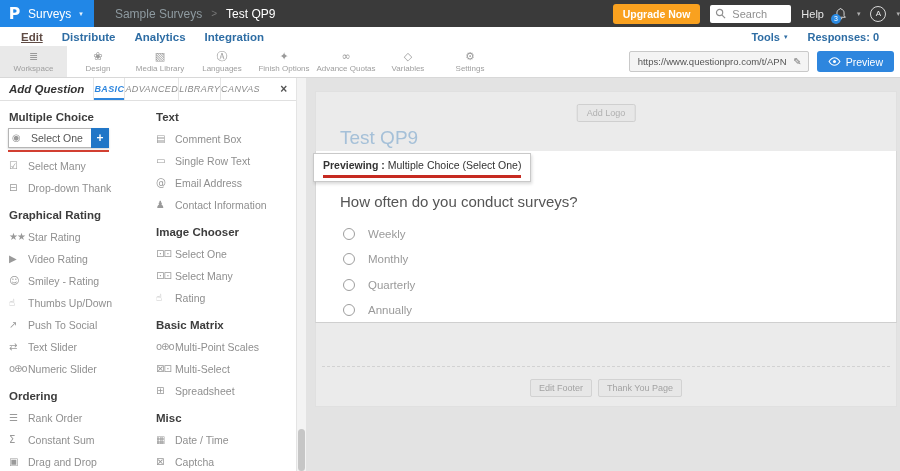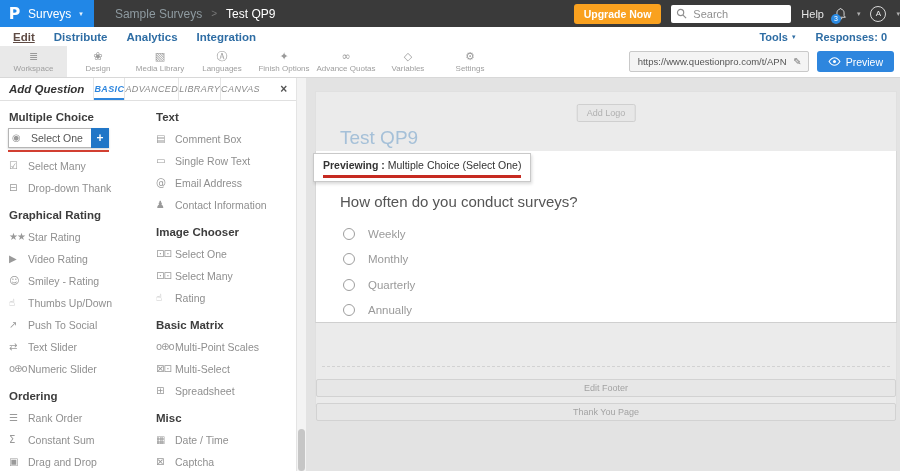--- a/index.html
+++ b/index.html
@@ -18,34 +18,34 @@
   .logo { font-weight:800; font-size:15px; font-family:"DejaVu Sans",sans-serif; transform:scaleX(1.05); }
   .brand-label { font-size:12px; }
   .caret { font-size:7px; opacity:.9; font-family:"DejaVu Sans",sans-serif; }
   .crumb { margin-left:21px; display:flex; gap:9px; font-size:12px; align-items:center; }
   .crumb-parent { color:#8e9aa0; cursor:pointer; }
   .crumb-sep { color:#777; font-size:10px; }
   .crumb-current { color:#fff; }
   .top-right { margin-left:auto; display:flex; align-items:center; gap:10px; padding-right:0; }
   .upgrade { background:#f9a11f; color:#fff; font-weight:bold; font-size:10.5px; border:none;
              border-radius:3px; padding:4px 10px; cursor:pointer; font-family:inherit; }
-  .searchbox { background:#fff; border-radius:2px; height:18px; width:120px; display:flex;
+  .searchbox { background:#fff; border-radius:2px; height:18px; width:81px; display:flex;
                align-items:center; padding:0 5px; gap:4px; }
   .searchbox input { border:none; outline:none; flex:1; min-width:0; font-size:11px; color:#333;
                      font-family:inherit; background:transparent; }
   .searchbox input::placeholder { color:#8f8f8f; }
   .help { font-size:11px; color:#e6e6e6; cursor:pointer; }
   .bellwrap { position:relative; display:flex; align-items:center; cursor:pointer; }
   .badge { position:absolute; bottom:-3px; left:-3px; background:#2b8ae2; color:#fff; font-size:7px;
            width:10px; height:10px; border-radius:50%; display:flex; align-items:center; justify-content:center; }
   .avatar { width:16px; height:16px; border:1px solid #d8d8d8; border-radius:50%; display:flex;
             align-items:center; justify-content:center; font-size:8px; color:#eee; cursor:pointer; }
 
   
-  .navrow { height:19px; background:#fff; display:flex; align-items:center; padding:0 13px; gap:19px; }
+  .navrow { height:19px; background:#fff; display:flex; align-items:center; padding:0 21px; gap:19px; }
   .nav-item { font-size:11.5px; font-weight:bold; color:#2e6da4; cursor:pointer; }
   .nav-item.active { color:#5f4b44; text-decoration:underline; }
   .nav-right { margin-left:auto; display:flex; align-items:center; gap:20px; }
   .tools { font-size:11px; font-weight:bold; color:#2e6da4; cursor:pointer; display:flex; gap:4px; align-items:center;margin-left:24px; }
   .tools .caret { opacity:1; color:#2e6da4; }
   .responses { font-size:11px; font-weight:bold; color:#2e6da4; }
 
   
   .toolbar { height:32px; background:#fff; border-bottom:1px solid #d8d8d8; display:flex; align-items:stretch; }
   .tb-item { width:62px; display:flex; flex-direction:column; align-items:center; justify-content:center;
@@ -111,21 +111,21 @@
   .preview-red { height:3px; background:#c62a21; margin-top:4px; }
   .q-panel { background:#fff; border:1px solid #d8d8d8; border-top:none; border-bottom:1px solid #cfcfcf;
              height:172px; padding:42px 0 0 24px; }
   .q-text { font-size:15px; color:#555; cursor:pointer; }
   .q-options { margin-top:11px; }
   .opt { display:flex; align-items:center; height:25.5px; gap:13px; padding-left:3px; cursor:pointer; }
   .radio { width:12px; height:12px; border:1px solid #9e9e9e; border-radius:50%; flex:none; background:#fff; }
   .opt-label { font-size:11.5px; color:#9a9a9a; }
   .card-footer { background:#ebebeb; border:1px solid #e0e0e0; border-top:none; height:84px; position:relative; }
   .dash-line { position:absolute; top:43px; left:6px; right:6px; border-top:1px dashed #d2d2d2; }
-  .footer-btns { position:absolute; top:56px; left:0; right:0; display:flex; justify-content:center; gap:6px;flex-direction:column; }
+  .footer-btns { position:absolute; top:56px; left:0; right:0; display:flex; justify-content:center; gap:6px; }
   .f-btn { font-size:9px; color:#a3a3a3; background:#e7e7e7; border:1px solid #d2d2d2; border-radius:2px;
            padding:3px 8px; cursor:pointer; font-family:inherit; }
 </style>
 </head>
 <body>
 
 <header class="topbar">
   <div class="brand">
     <span class="logo">P</span>
     <span class="brand-label">Surveys</span>

